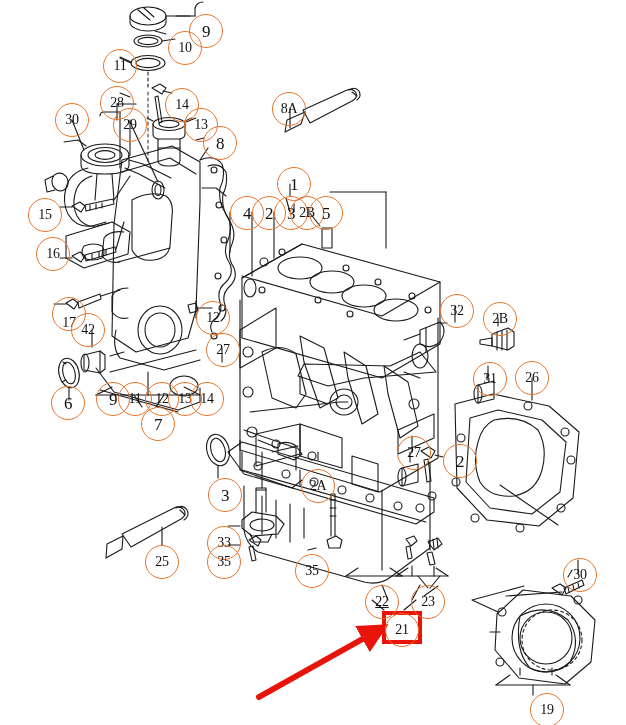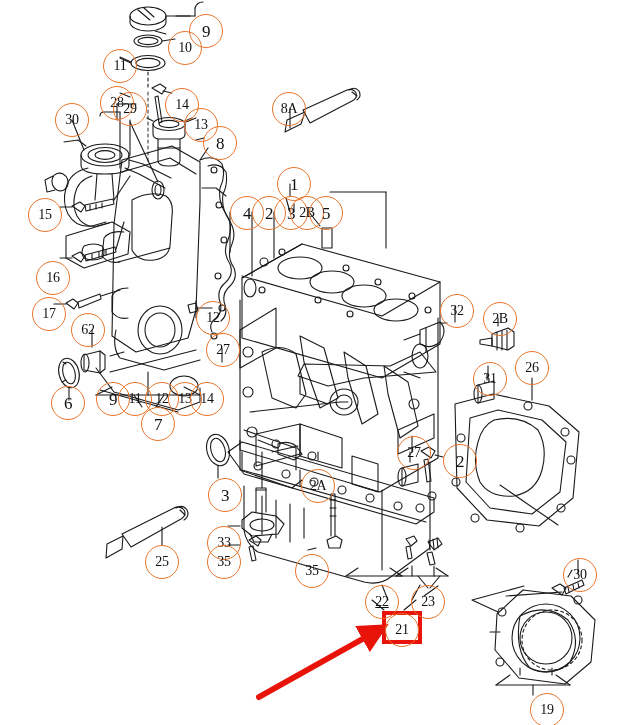--- a/index.html
+++ b/index.html
@@ -406,21 +406,21 @@
       </div>
       <div class="callout sm" style="left: 100px; top: 86px;">
         <span>28</span>
       </div>
       <div class="callout sm" style="left: 165px; top: 88px;">
         <span>14</span>
       </div>
       <div class="callout sm" style="left: 55px; top: 103px;">
         <span>30</span>
       </div>
-      <div class="callout sm" style="left: 113px; top: 92px;">
+      <div class="callout sm" style="left: 113px; top: 108px;">
         <span>29</span>
       </div>
       <div class="callout sm" style="left: 184px; top: 108px;">
         <span>13</span>
       </div>
       <div class="callout" style="left: 203px; top: 126px;">
         <span>8</span>
       </div>
       <div class="callout sm" style="left: 272px; top: 92px;">
         <span>8A</span>
@@ -439,45 +439,45 @@
       </div>
       <div class="callout sm" style="left: 290px; top: 196px;">
         <span>2B</span>
       </div>
       <div class="callout" style="left: 309px; top: 196px;">
         <span>5</span>
       </div>
       <div class="callout sm" style="left: 28px; top: 198px;">
         <span>15</span>
       </div>
-      <div class="callout sm" style="left: 36px; top: 261px; text-align: right;">
+      <div class="callout sm" style="left: 36px; top: 237px; text-align: right;">
         <span>16</span>
       </div>
-      <div class="callout sm" style="left: 32px; top: 297px;">
+      <div class="callout sm" style="left: 52px; top: 297px; align-items: flex-end;">
         <span>17</span>
       </div>
       <div class="callout sm" style="left: 71px; top: 313px;">
-        <span>62</span>
+        <span>42</span>
       </div>
       <div class="callout sm" style="left: 196px; top: 301px;">
         <span>12</span>
       </div>
       <div class="callout sm" style="left: 206px; top: 333px;">
         <span>27</span>
       </div>
       <div class="callout sm" style="left: 440px; top: 294px;">
         <span>32</span>
       </div>
       <div class="callout sm" style="left: 483px; top: 302px;">
         <span>2B</span>
       </div>
       <div class="callout sm" style="left: 473px; top: 362px;">
         <span>31</span>
       </div>
-      <div class="callout sm" style="left: 515px; top: 351px;">
+      <div class="callout sm" style="left: 515px; top: 361px;">
         <span>26</span>
       </div>
       <div class="callout" style="left: 51px; top: 386px;">
         <span>6</span>
       </div>
       <div class="callout" style="left: 96px; top: 382px;">
         <span>9</span>
       </div>
       <div class="callout sm" style="left: 118px; top: 382px;">
         <span>11</span>

